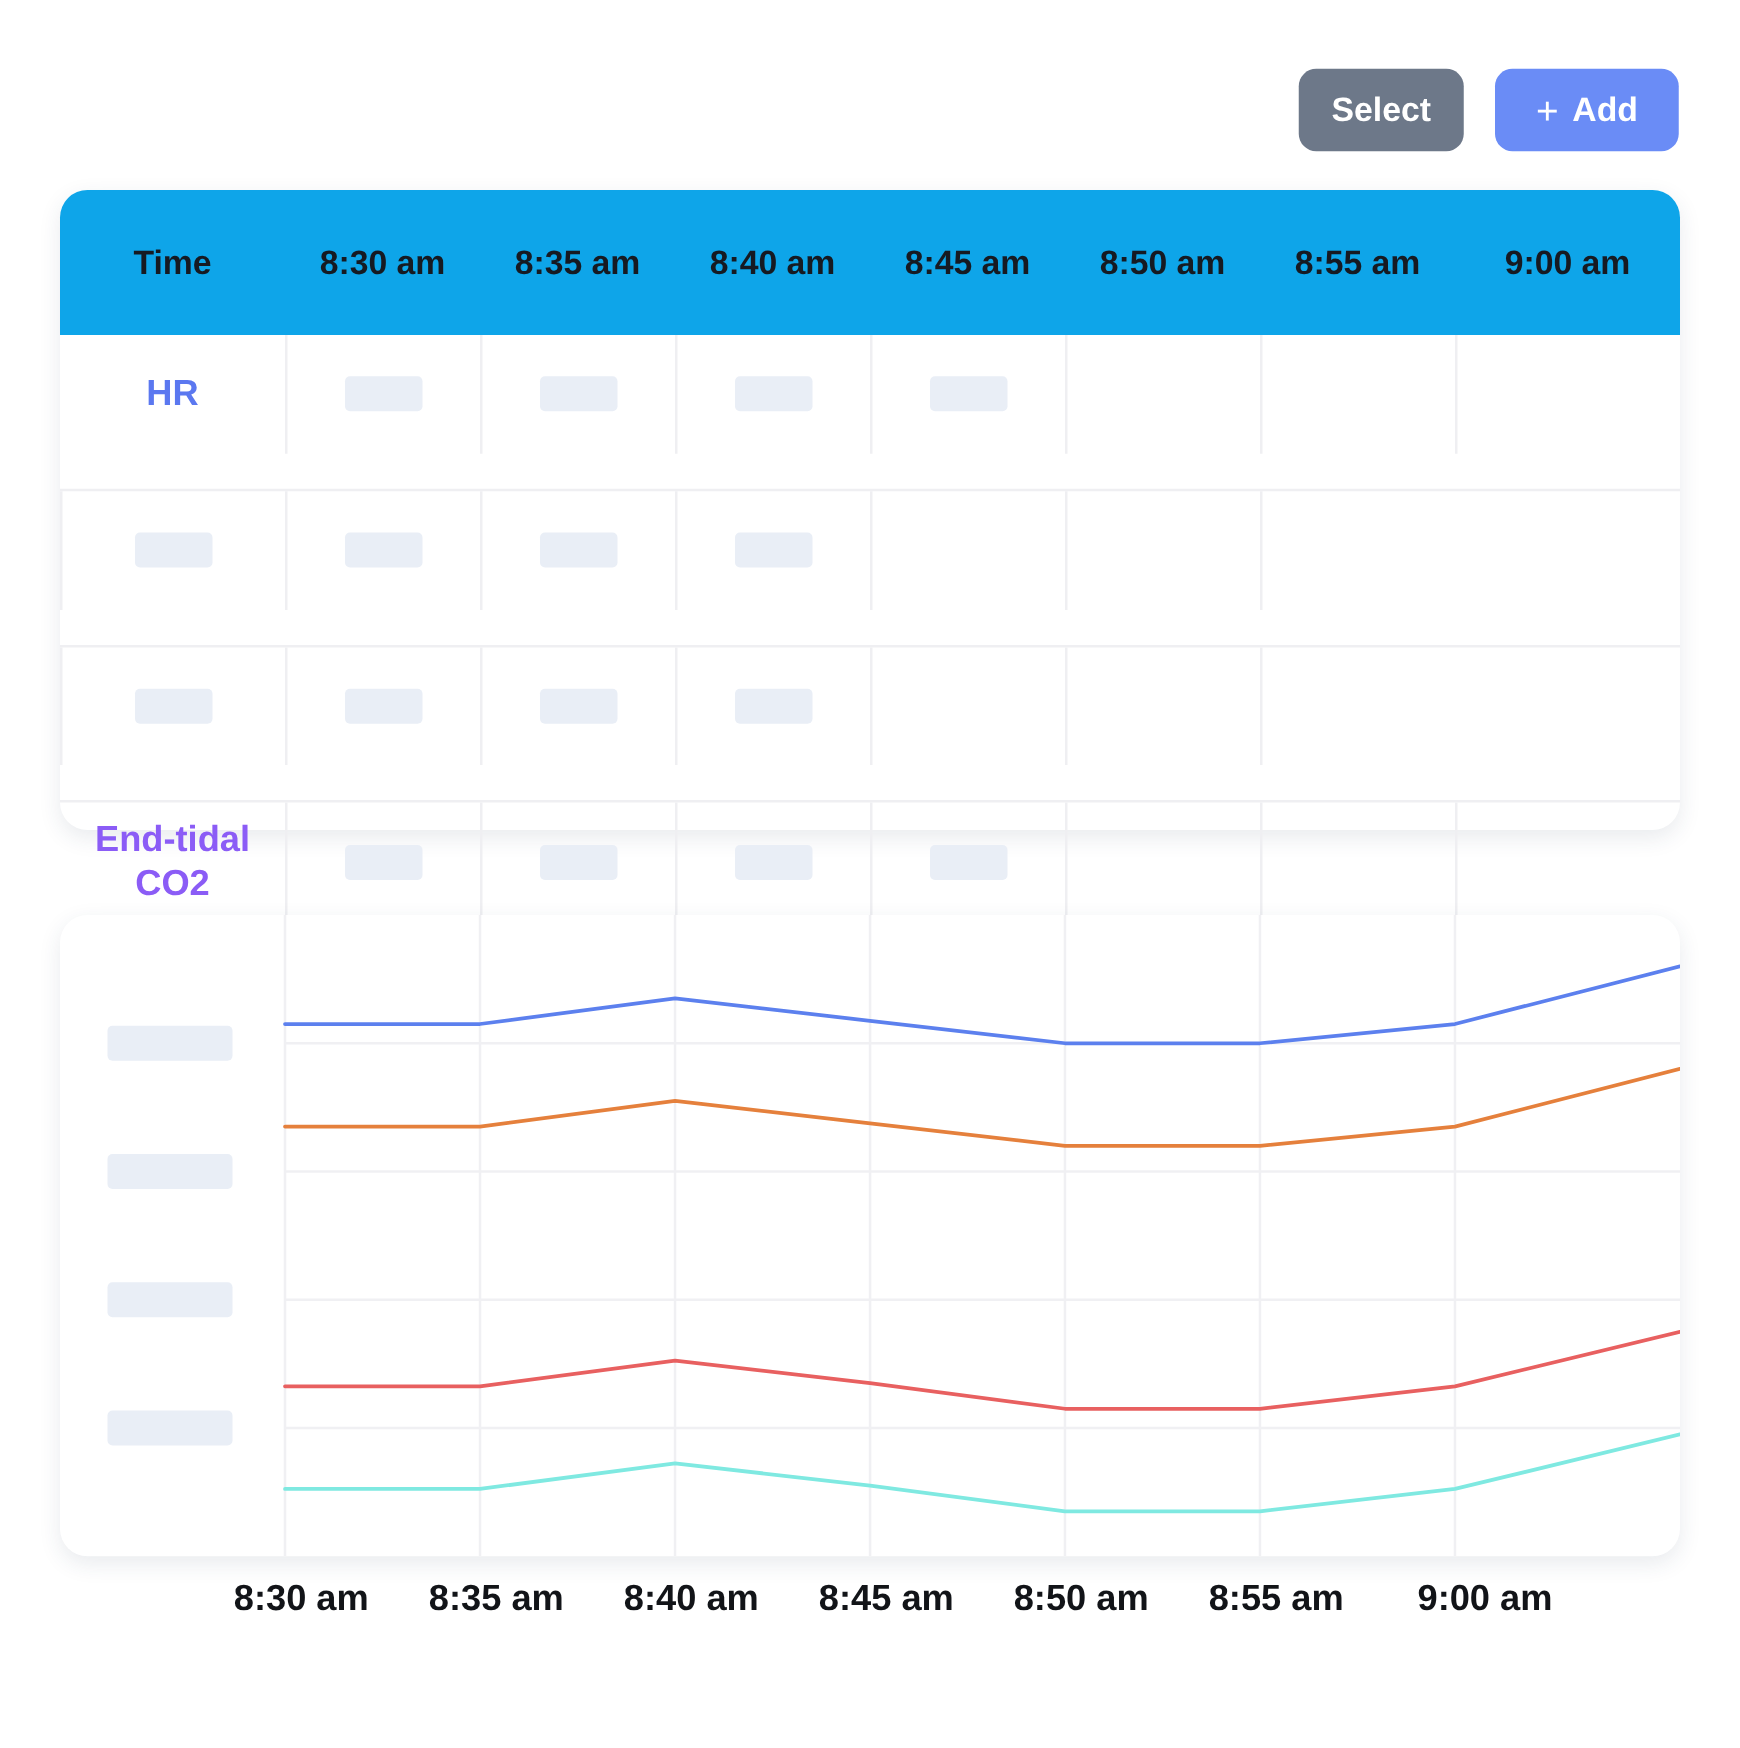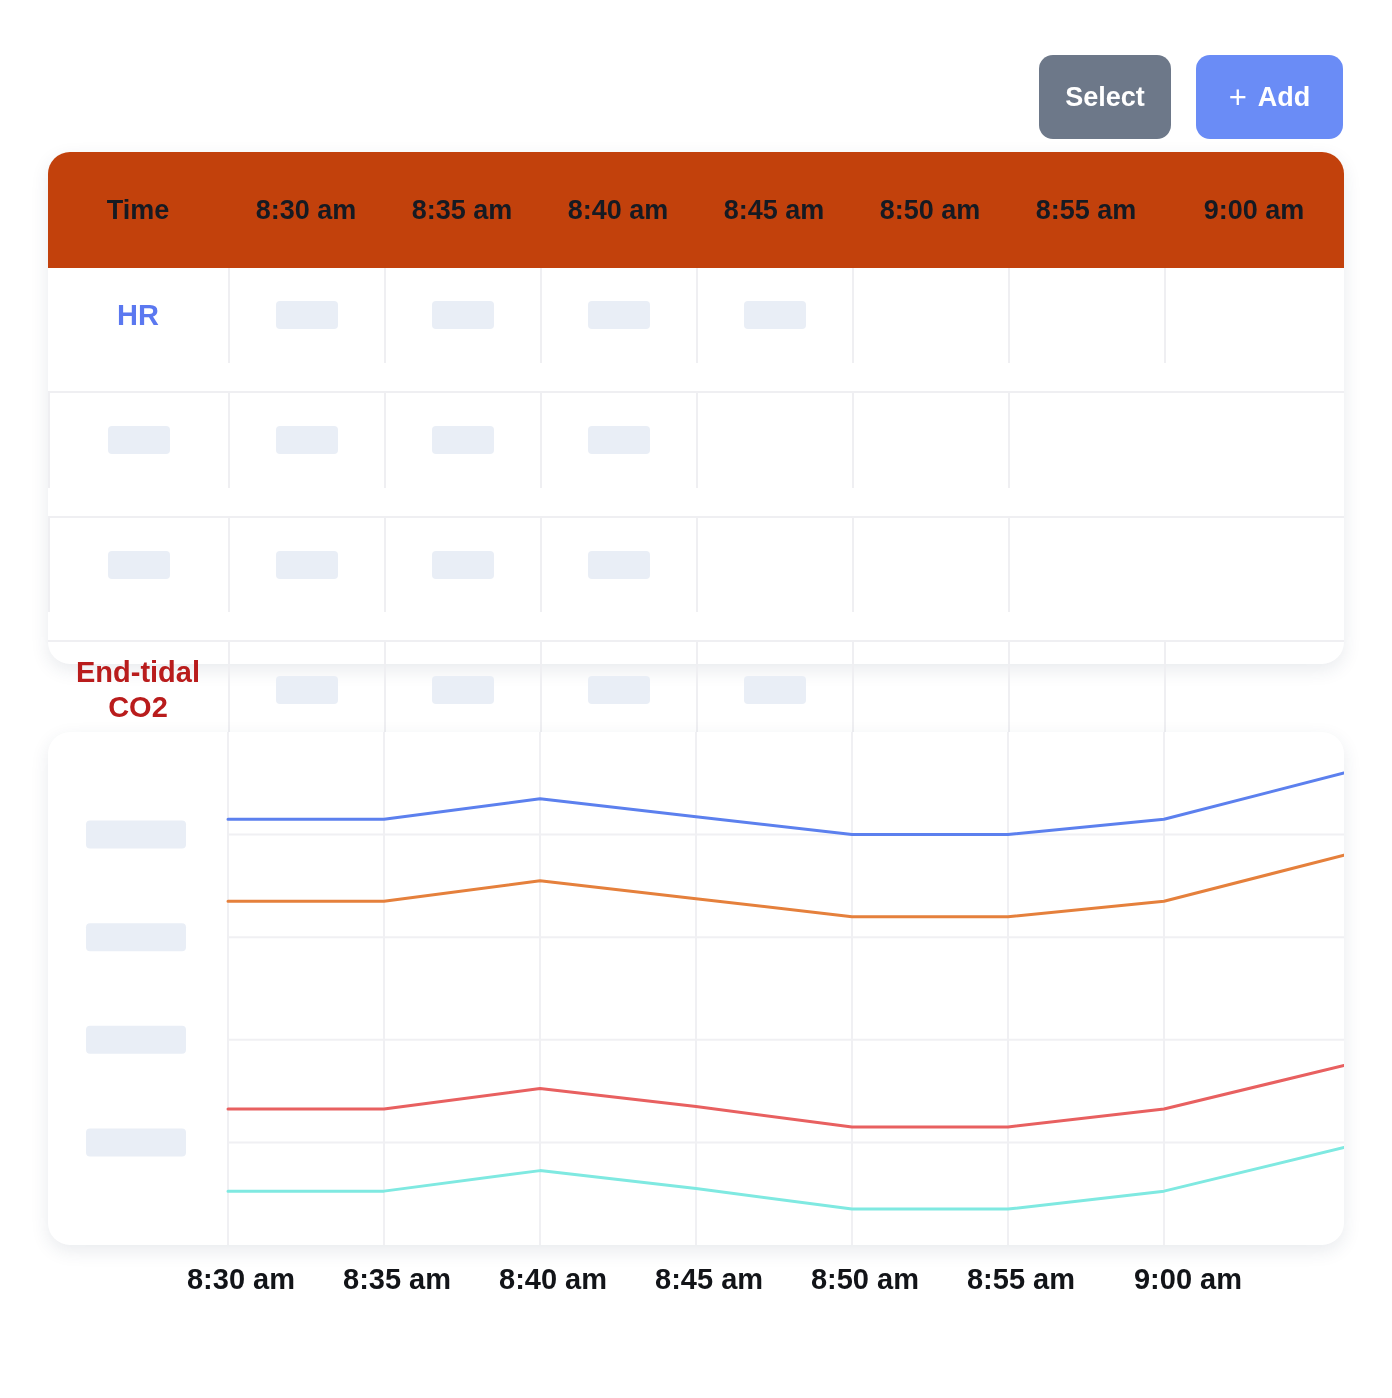--- a/index.html
+++ b/index.html
@@ -2,36 +2,36 @@
 <html><head>
 <meta charset="utf-8">
 <style>
   html,body{margin:0;padding:0;}
   body{
     width:1392px;height:1398px;position:relative;background:#ffffff;
     font-family:"Liberation Sans",sans-serif;color:#161a22;overflow:hidden;
   }
   
   .btn{
-    position:absolute;top:55px;height:84px;border:none;border-radius:14px;
+    position:absolute;top:55px;height:66px;border:none;border-radius:14px;
     color:#ffffff;font-family:"Liberation Sans",sans-serif;font-weight:bold;font-size:27px;
     display:flex;align-items:center;justify-content:center;cursor:pointer;padding:0;
   }
   .btn-select{left:1039px;width:132px;background:#6d7889;}
   .btn-add{left:1196px;width:147px;background:#6a8cf6;}
   .plus{font-weight:400;font-size:31px;margin-right:11px;line-height:1;}
   
   .card{
     position:absolute;left:48px;width:1296px;background:#ffffff;border-radius:22px;
     box-shadow:0 6px 18px rgba(40,55,90,0.10);
   }
   .table-card{top:152px;height:512px;}
   .thead{
     display:grid;grid-template-columns:180px repeat(6,156px) 1fr;
-    height:116px;background:#c2410c;border-radius:22px 22px 0 0;
+    height:116px;background:#0ea5e9;border-radius:22px 22px 0 0;
     align-items:center;
   }
   .th{font-weight:bold;font-size:27px;text-align:center;color:#161a22;}
   .tbody{display:flex;flex-direction:column;height:469px;gap:28px;}
   .trow{display:grid;grid-template-columns:180px repeat(6,156px) 1fr;flex:1;}
   .trow + .trow{border-top:2px solid #efeff2;}
   .tlabel{
     display:flex;align-items:center;justify-content:center;text-align:center;
     font-weight:bold;font-size:29px;line-height:1.2;padding:0 20px;
   }
@@ -114,21 +114,21 @@
           <span class="skeleton" style="background: rgb(233, 238, 246);"></span>
         </div>
       <div class="tcell">
           <span class="skeleton" style="background: rgb(233, 238, 246);"></span>
         </div>
       <div class="tcell"></div>
       <div class="tcell"></div>
       <div class="tcell"></div>
     </div>
     <div class="trow">
-      <div class="tlabel" style="color: #b91c1c;">End-tidal CO2</div>
+      <div class="tlabel" style="color: #8b5cf6;">End-tidal CO2</div>
       <div class="tcell">
           <span class="skeleton" style="background: rgb(233, 238, 246);"></span>
         </div>
       <div class="tcell">
           <span class="skeleton" style="background: rgb(233, 238, 246);"></span>
         </div>
       <div class="tcell">
           <span class="skeleton" style="background: rgb(233, 238, 246);"></span>
         </div>
       <div class="tcell">

